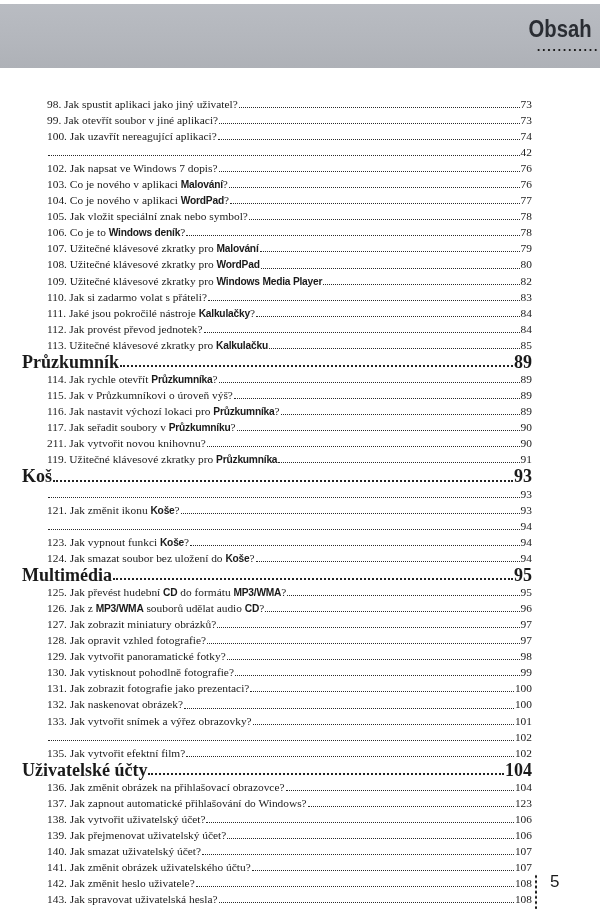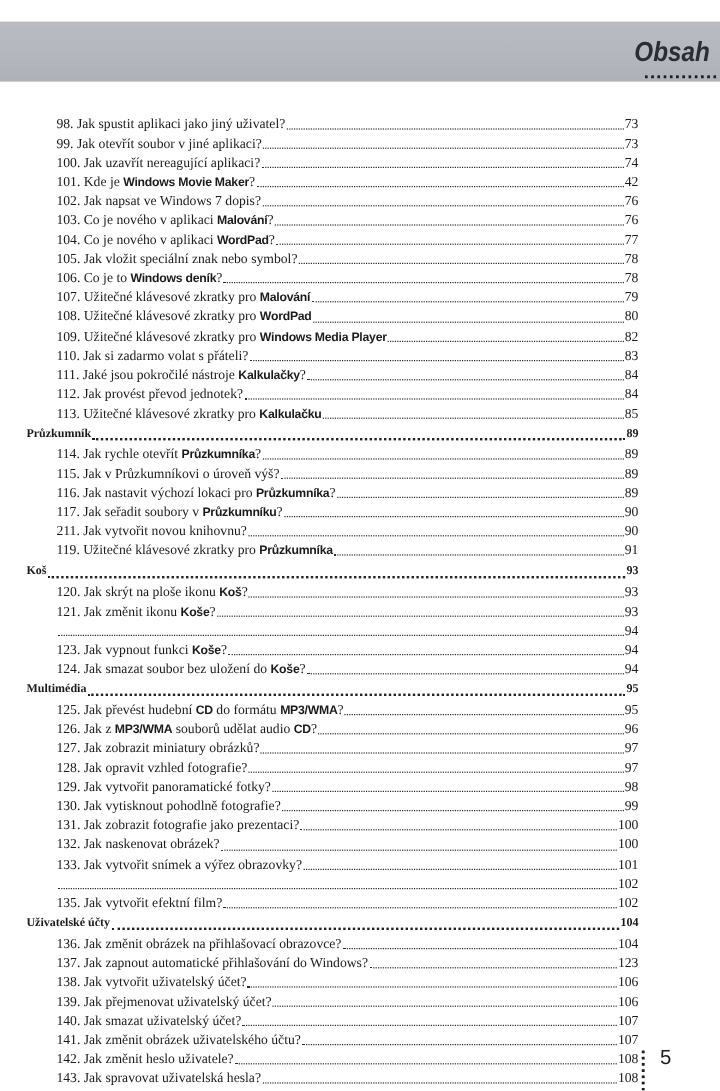--- a/index.html
+++ b/index.html
@@ -3,44 +3,43 @@
 <meta charset="utf-8">
 <style>
   html, body { margin: 0; padding: 0; }
   body {
     width: 600px; height: 909px; overflow: hidden;
     background: #ffffff; position: relative;
     font-family: "Liberation Serif", "DejaVu Serif", serif;
     color: #1a1a1a;
   }
   .header-band {
-    position: absolute; left: 0; top: 18px; width: 600px; height: 50px;
+    position: absolute; left: 0; top: 4px; width: 600px; height: 64px;
     background: linear-gradient(180deg, #b9bcc2 0%, #b3b6bc 60%, #aeb1b7 100%);
-    font-style: italic;
   }
   .header-title {
     position: absolute; right: 8px; top: 12px;
     font-family: "Liberation Sans", "DejaVu Sans", sans-serif;
     font-weight: bold; font-size: 23px; color: #2a2d33;
     letter-spacing: 0px; transform: scaleX(0.88); transform-origin: right center;
   }
   .header-dots {
     position: absolute; right: 2px; top: 44px; width: 62px; height: 4px;
     background-image: radial-gradient(circle, #1c1c1c 1.2px, transparent 1.4px);
     background-size: 5.2px 4px; background-repeat: repeat-x;
   }
   .toc {
     position: absolute; left: 22px; top: 96px; width: 510px;
   }
   .row {
     display: flex; align-items: baseline; height: 16.05px; line-height: 16px;
     font-size: 11.4px; white-space: nowrap;
   }
   .row.item { padding-left: 25px; }
-  .row.section { font-size: 10px; font-weight: bold; height: 18.3px; line-height: 18px; }
+  .row.section { font-size: 18px; font-weight: bold; height: 18.3px; line-height: 18px; }
   .row .txt { flex: 0 0 auto; }
   .row .txt b {
     font-family: "Liberation Sans", "DejaVu Sans", sans-serif;
     font-weight: bold; font-size: 10.2px; letter-spacing: -0.2px;
   }
   .row .leader {
     flex: 1 1 auto; overflow: hidden; margin: 0 1px;
     border-bottom: 1.4px dotted #2a2a2a; height: 0; align-self: flex-end;
     margin-bottom: 4px;
   }
@@ -75,21 +74,20 @@
       <span class="txt"><span>99. Jak otevřít soubor v jiné aplikaci?</span></span>
       <span class="leader"></span>
       <span class="pg">73</span>
     </div>
     <div class="row item">
       <span class="txt"><span>100. Jak uzavřít nereagující aplikaci?</span></span>
       <span class="leader"></span>
       <span class="pg">74</span>
     </div>
     <div class="row item">
-      <span class="txt"><span>101. Kde je </span><b>Windows Movie Maker</b><span>? </span></span>
       <span class="leader"></span>
       <span class="pg">42</span>
     </div>
     <div class="row item">
       <span class="txt"><span>102. Jak napsat ve Windows 7 dopis? </span></span>
       <span class="leader"></span>
       <span class="pg">76</span>
     </div>
     <div class="row item">
       <span class="txt"><span>103. Co je nového v aplikaci </span><b>Malování</b><span>? </span></span>
@@ -180,21 +178,20 @@
       <span class="txt"><span>119. Užitečné klávesové zkratky pro </span><b>Průzkumníka</b></span>
       <span class="leader"></span>
       <span class="pg">91</span>
     </div>
     <div class="row section">
       <span class="txt"><span>Koš </span></span>
       <span class="leader"></span>
       <span class="pg">93</span>
     </div>
     <div class="row item">
-      <span class="txt"><span>120. Jak skrýt na ploše ikonu </span><b>Koš</b><span>?</span></span>
       <span class="leader"></span>
       <span class="pg">93</span>
     </div>
     <div class="row item">
       <span class="txt"><span>121. Jak změnit ikonu </span><b>Koše</b><span>? </span></span>
       <span class="leader"></span>
       <span class="pg">93</span>
     </div>
     <div class="row item">
       <span class="leader"></span>

